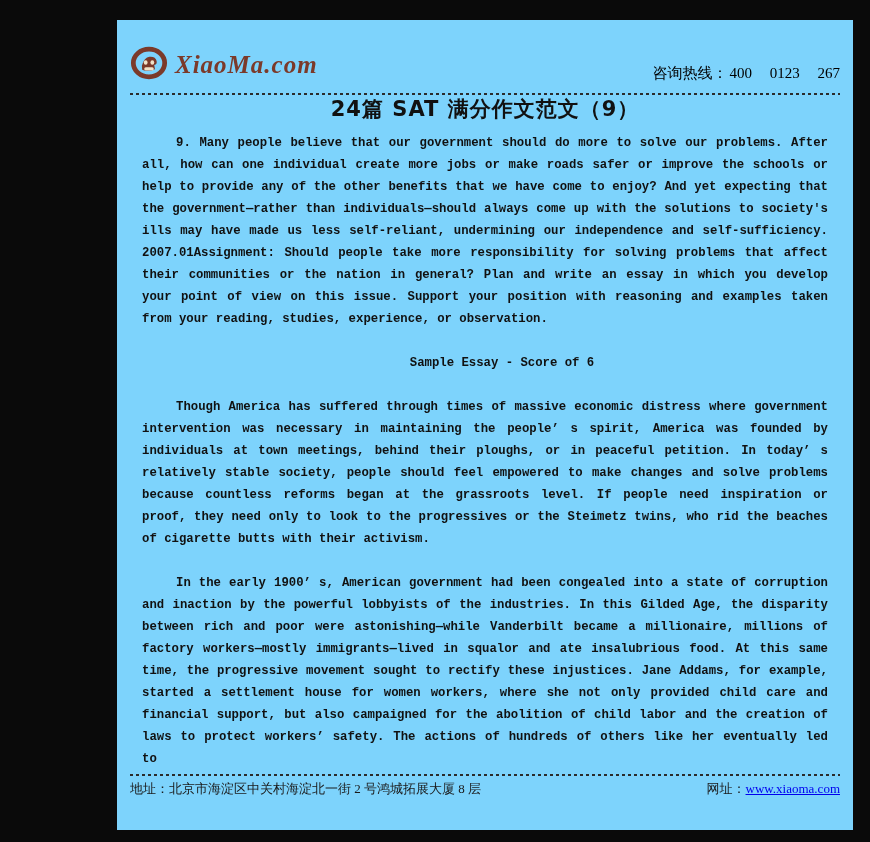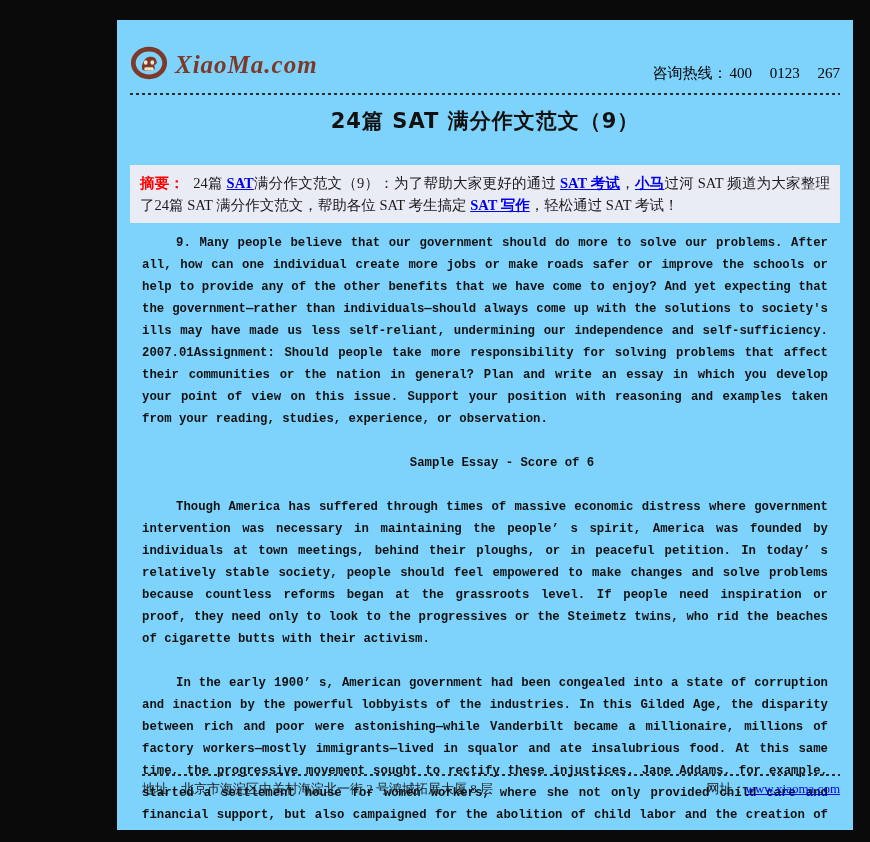--- a/index.html
+++ b/index.html
@@ -35,21 +35,21 @@
   .dashline {
     height:2px; margin-top:7px;
     background-image:repeating-linear-gradient(90deg,#2b2b2b 0 3px, transparent 3px 6px);
   }
 
   
   .title {
     text-align:center;
     font-family:"DejaVu Sans", sans-serif;
     font-weight:bold; font-size:21px; color:#111;
-    margin-top:12px; letter-spacing:1px;
+    margin-top:0; letter-spacing:1px;
   }
 
   
   .abstract {
     margin-top:30px;
     background:#e9ecf5;
     padding:7px 10px;
     font-size:14.5px; line-height:22px;
     text-align:justify; color:#1a1a1a;
   }
@@ -63,21 +63,21 @@
   .essay {
     margin-top:9px;
     font-family:"Liberation Mono", monospace;
     font-weight:bold; font-size:12.3px; line-height:22px;
     color:#111; text-align:justify;
   }
   .essay p { margin:0 12px 22px; text-indent:34px; }
   .essay .heading { margin:0 0 22px; text-indent:34px; text-align:center; }
 
   
-  .footer { position:absolute; left:25px; right:13px; bottom:32px; }
+  .footer { position:absolute; left:13px; right:13px; bottom:32px; }
   .footer .dash { height:2px; margin-bottom:4px;
     background-image:repeating-linear-gradient(90deg,#2b2b2b 0 3px, transparent 3px 6px); }
   .footer-row { display:flex; justify-content:space-between; font-size:13px; color:#1a1a1a; }
   .footer-row .site {
     color:#0000ee; font-weight:normal; text-decoration:underline; cursor:pointer;
   }
 </style>
 </head>
 <body>
 
@@ -99,23 +99,20 @@
       </div>
       <div class="hotline">
         <span>咨询热线：</span><span class="num">400 0123 267</span>
       </div>
     </div>
 
     <div class="dashline"></div>
 
     <div class="title">24篇 SAT 满分作文范文（9）</div>
 
-    <div class="abstract">
-      <span class="label">摘要：</span><span>24篇 </span><span class="link">SAT</span><span>满分作文范文（9）：为了帮助大家更好的通过 </span><span class="link">SAT 考试</span><span>，</span><span class="link">小马</span><span>过河 SAT 频道为大家整理了24篇 SAT 满分作文范文，帮助各位 SAT 考生搞定 </span><span class="link">SAT 写作</span><span>，轻松通过 SAT 考试！</span>
-    </div>
 
     <div class="essay">
       <p>9. Many people believe that our government should do more to solve our problems. After all, how can one individual create more jobs or make roads safer or improve the schools or help to provide any of the other benefits that we have come to enjoy? And yet expecting that the government—rather than individuals—should always come up with the solutions to society's ills may have made us less self-reliant, undermining our independence and self-sufficiency. 2007.01Assignment: Should people take more responsibility for solving problems that affect their communities or the nation in general? Plan and write an essay in which you develop your point of view on this issue. Support your position with reasoning and examples taken from your reading, studies, experience, or observation.</p>
       <p class="heading">Sample Essay - Score of 6</p>
       <p>Though America has suffered through times of massive economic distress where government intervention was necessary in maintaining the people’ s spirit, America was founded by individuals at town meetings, behind their ploughs, or in peaceful petition. In today’ s relatively stable society, people should feel empowered to make changes and solve problems because countless reforms began at the grassroots level. If people need inspiration or proof, they need only to look to the progressives or the Steimetz twins, who rid the beaches of cigarette butts with their activism.</p>
       <p>In the early 1900’ s, American government had been congealed into a state of corruption and inaction by the powerful lobbyists of the industries. In this Gilded Age, the disparity between rich and poor were astonishing—while Vanderbilt became a millionaire, millions of factory workers—mostly immigrants—lived in squalor and ate insalubrious food. At this same time, the progressive movement sought to rectify these injustices. Jane Addams, for example, started a settlement house for women workers, where she not only provided child care and financial support, but also campaigned for the abolition of child labor and the creation of laws to protect workers’ safety. The actions of hundreds of others like her eventually led to</p>
     </div>
 
     <div class="footer">
       <div class="dash"></div>

